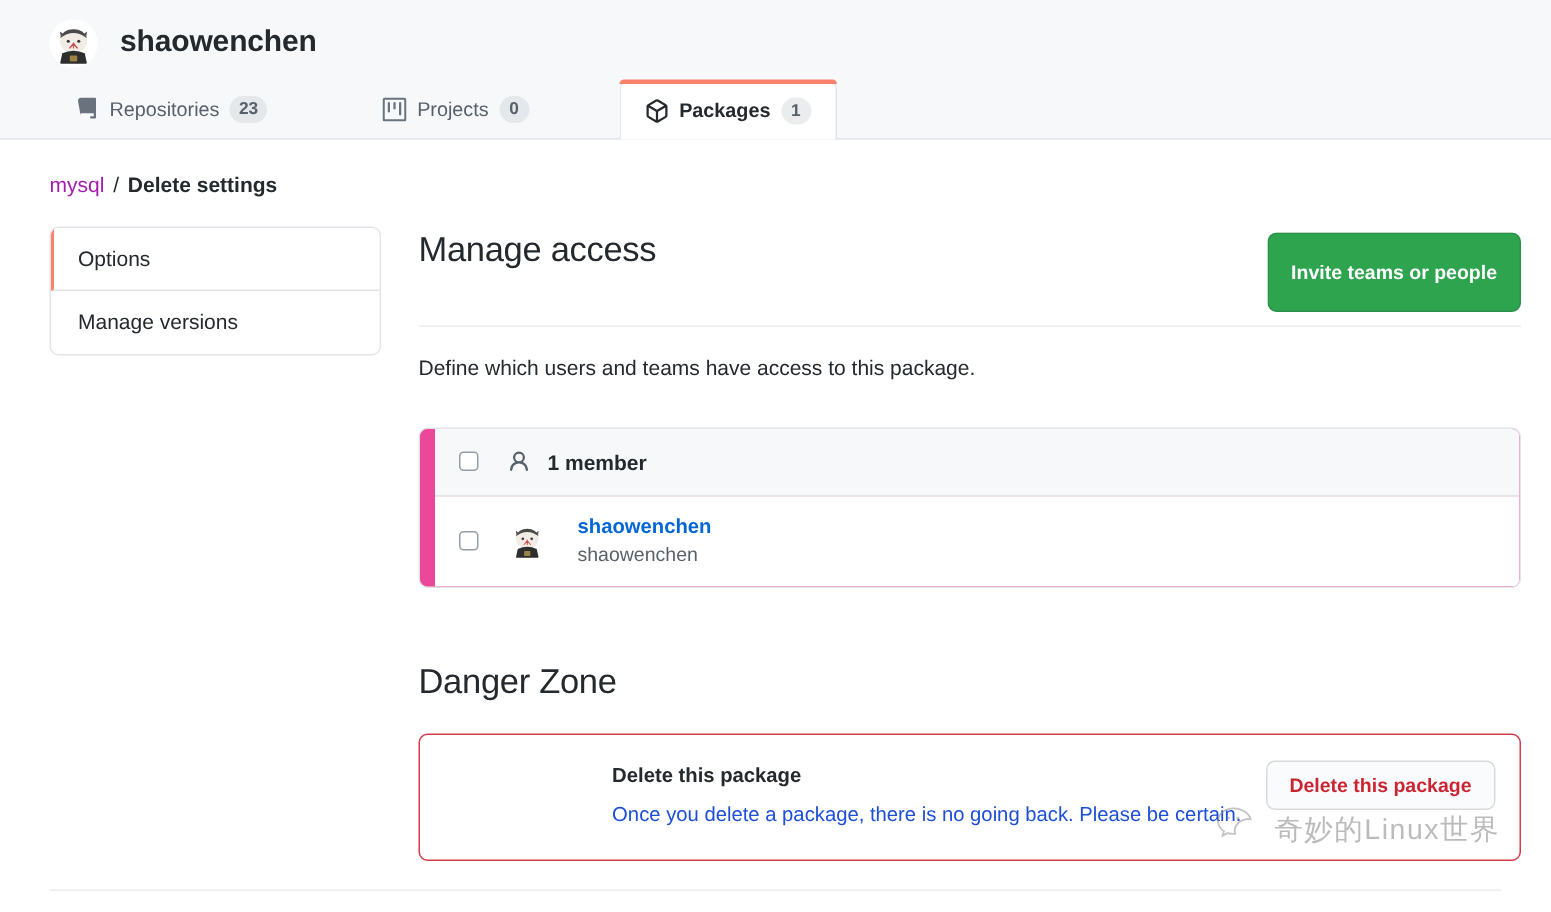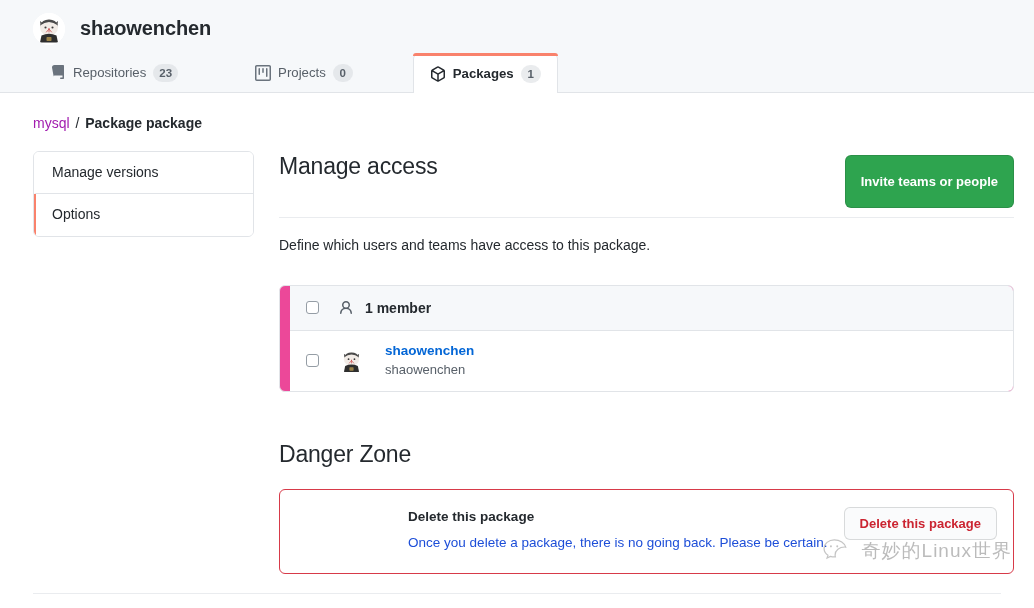--- a/index.html
+++ b/index.html
@@ -302,23 +302,24 @@
     font-family: inherit;
     cursor: pointer;
     line-height: 19px;
     white-space: nowrap;
     flex: 0 0 auto;
   }
 
   
   .watermark {
     position: absolute;
-    right: 22px;
+    right: 34px;
     bottom: 40px;
     display: flex;
+    align-items: center;
     gap: 9px;
     opacity: 0.5;
     pointer-events: none;
   }
   .wm-text {
     font-size: 19px;
     color: #7a7a7a;
     letter-spacing: 1px;
     white-space: nowrap;
   }
@@ -388,28 +389,28 @@
         <span>Packages</span>
         <span class="counter">1</span>
       </a>
 
     </nav>
   </div>
 
   <div class="breadcrumb">
     <a class="crumb-link">mysql</a>
     <span class="crumb-sep">/</span>
-    <span class="crumb-current">Package package</span>
+    <span class="crumb-current">Delete settings</span>
   </div>
 
   <div class="layout">
 
     <nav class="sidebar">
+      <a class="side-item is-selected">Options</a>
       <a class="side-item">Manage versions</a>
-      <a class="side-item is-selected">Options</a>
     </nav>
 
     <div class="content">
 
       <div class="section-head">
         <h2 class="section-title">Manage access</h2>
         <button class="btn-primary">Invite teams or people</button>
       </div>
 
       <p class="section-desc">Define which users and teams have access to this package.</p>

